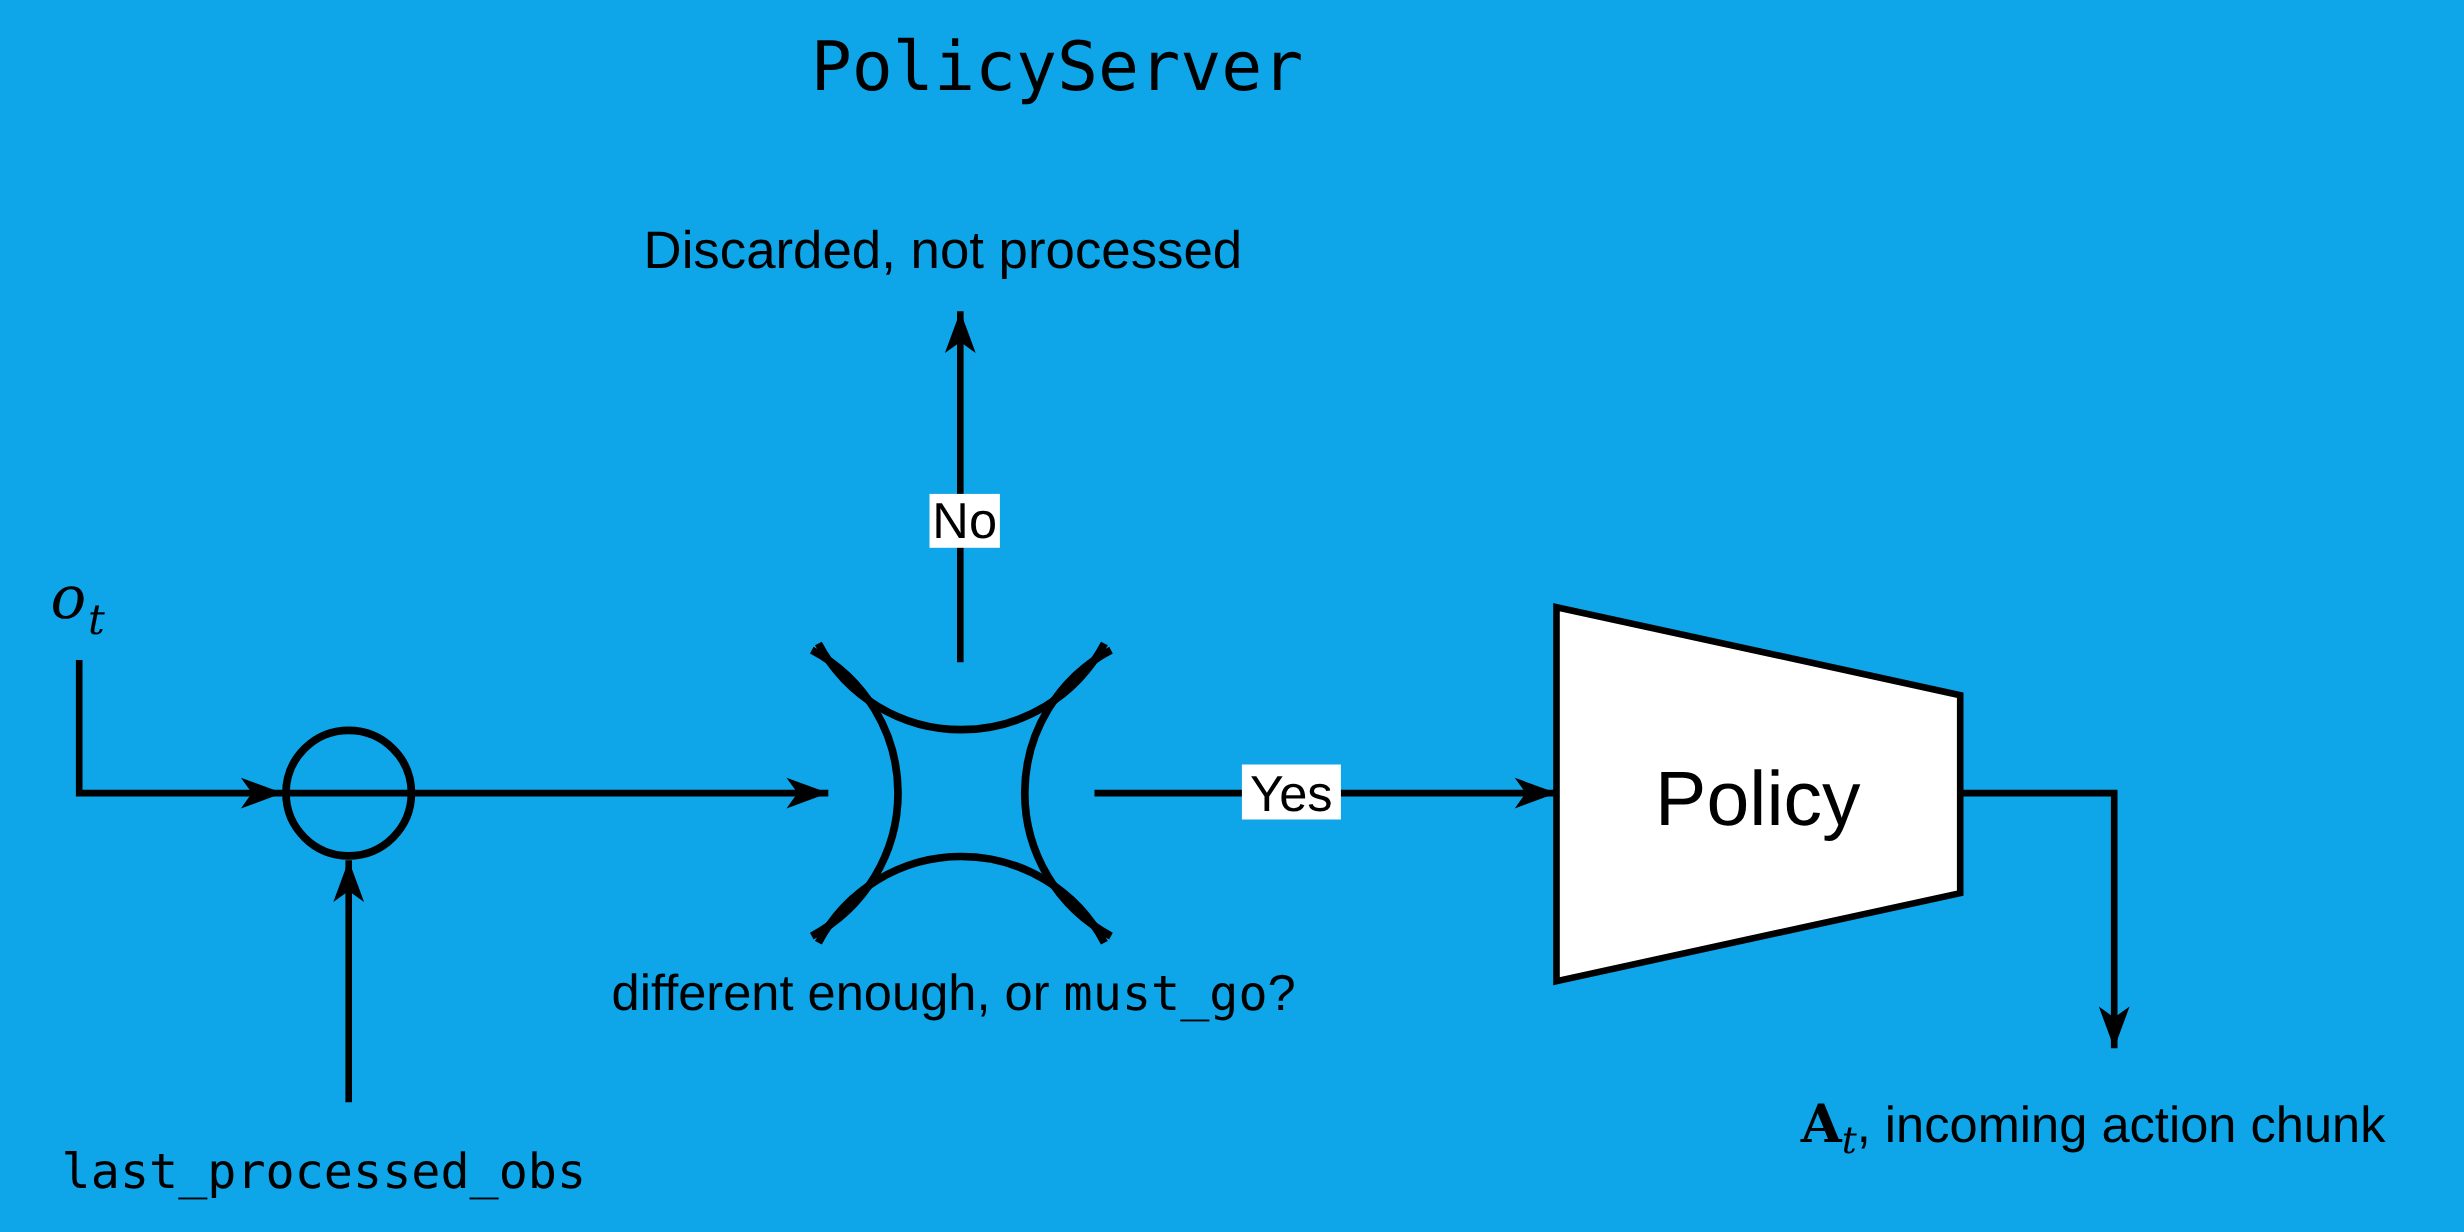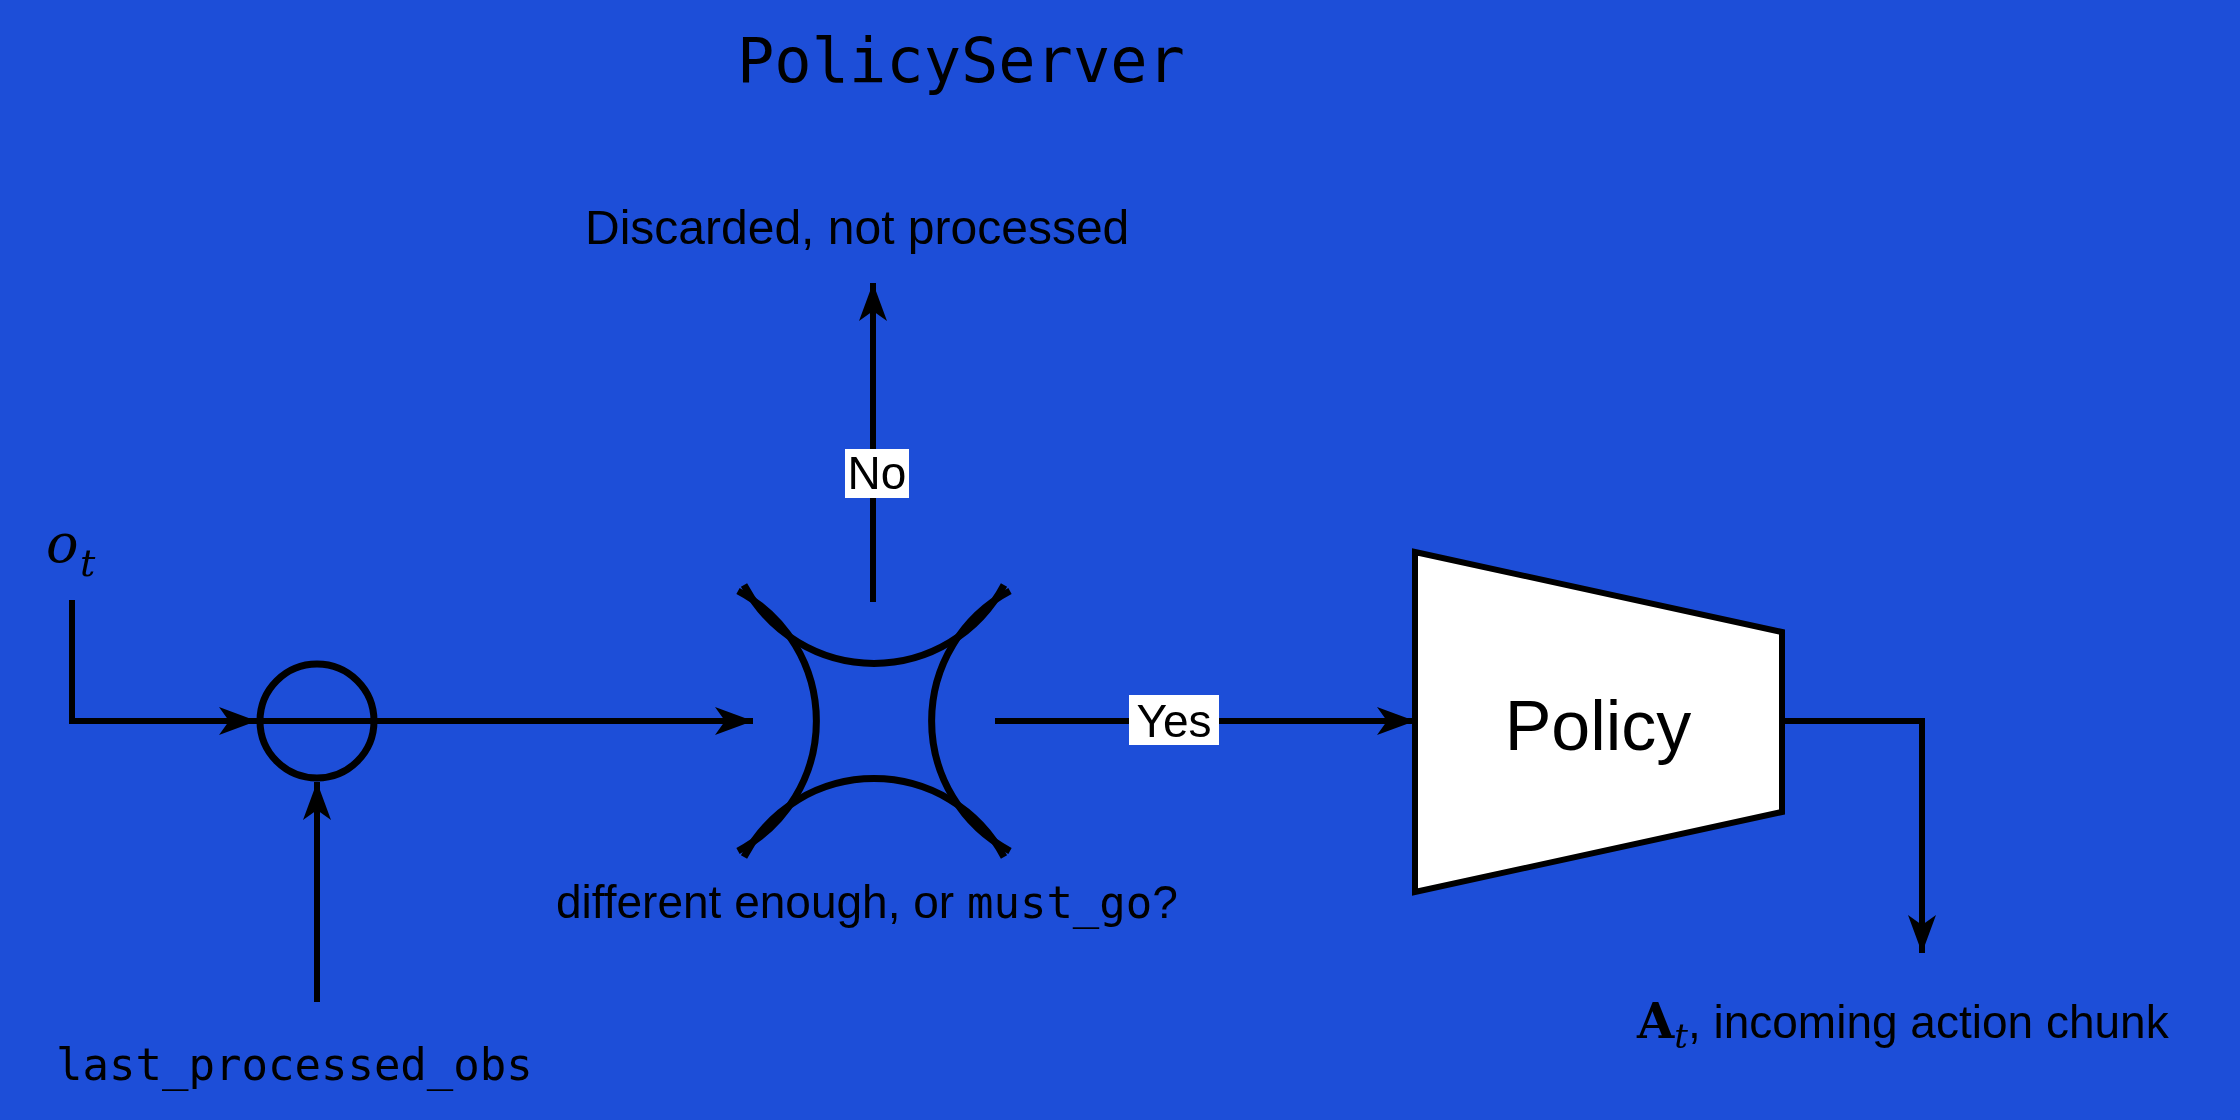--- a/index.html
+++ b/index.html
@@ -4,21 +4,21 @@
 <style>
   html, body {
     margin: 0;
     padding: 0;
     background: #ffffff;
   }
   .stage {
     position: relative;
     width: 2240px;
     height: 1120px;
-    background: #1d4ed8;
+    background: #0ea5e9;
     overflow: hidden;
   }
   svg { display: block; }
 
   .ln   { fill: none; stroke: #000; stroke-width: 6; }
   .ln7  { fill: none; stroke: #000; stroke-width: 7; }
   .shape { fill: #ffffff; stroke: #000; stroke-width: 6; }
   .star  { fill: none; stroke: #000; stroke-width: 7; }
   .gapbg { fill: #ffffff; stroke: none; }
 

